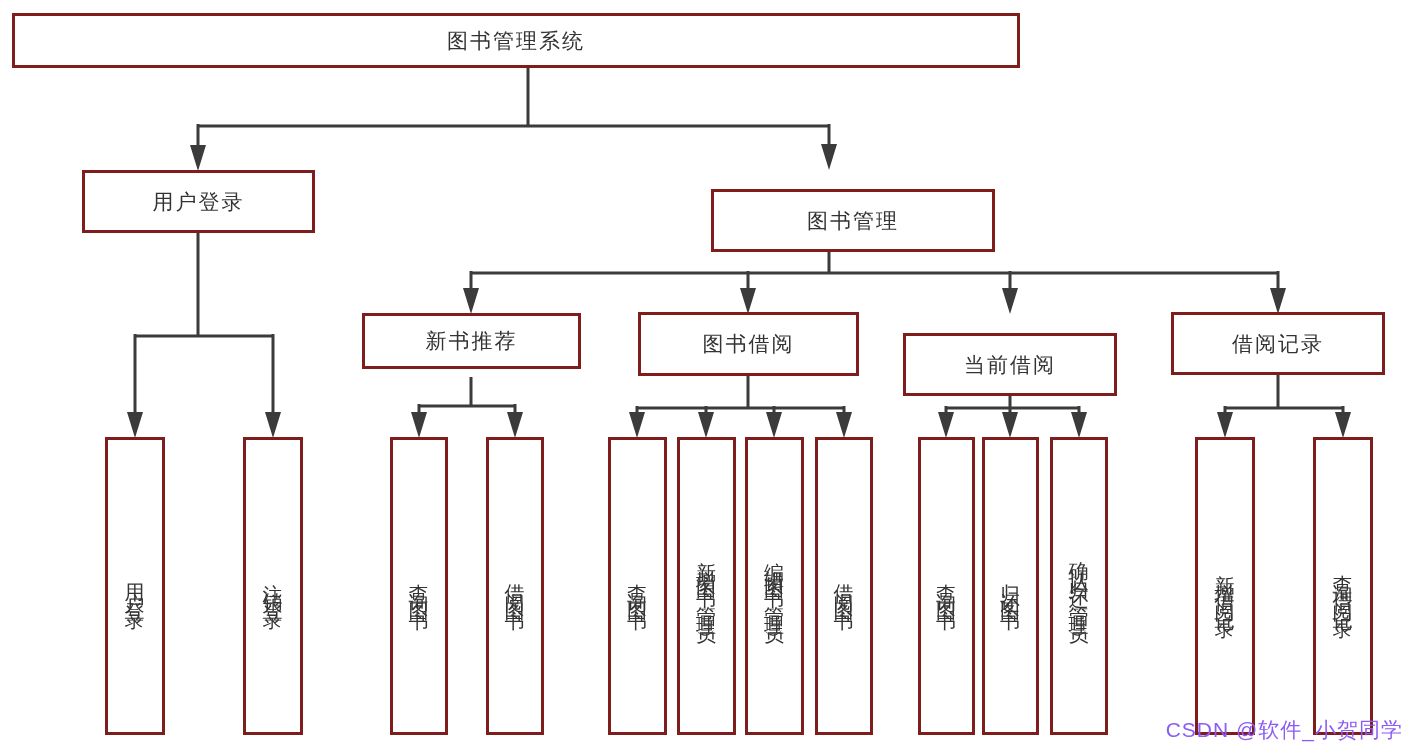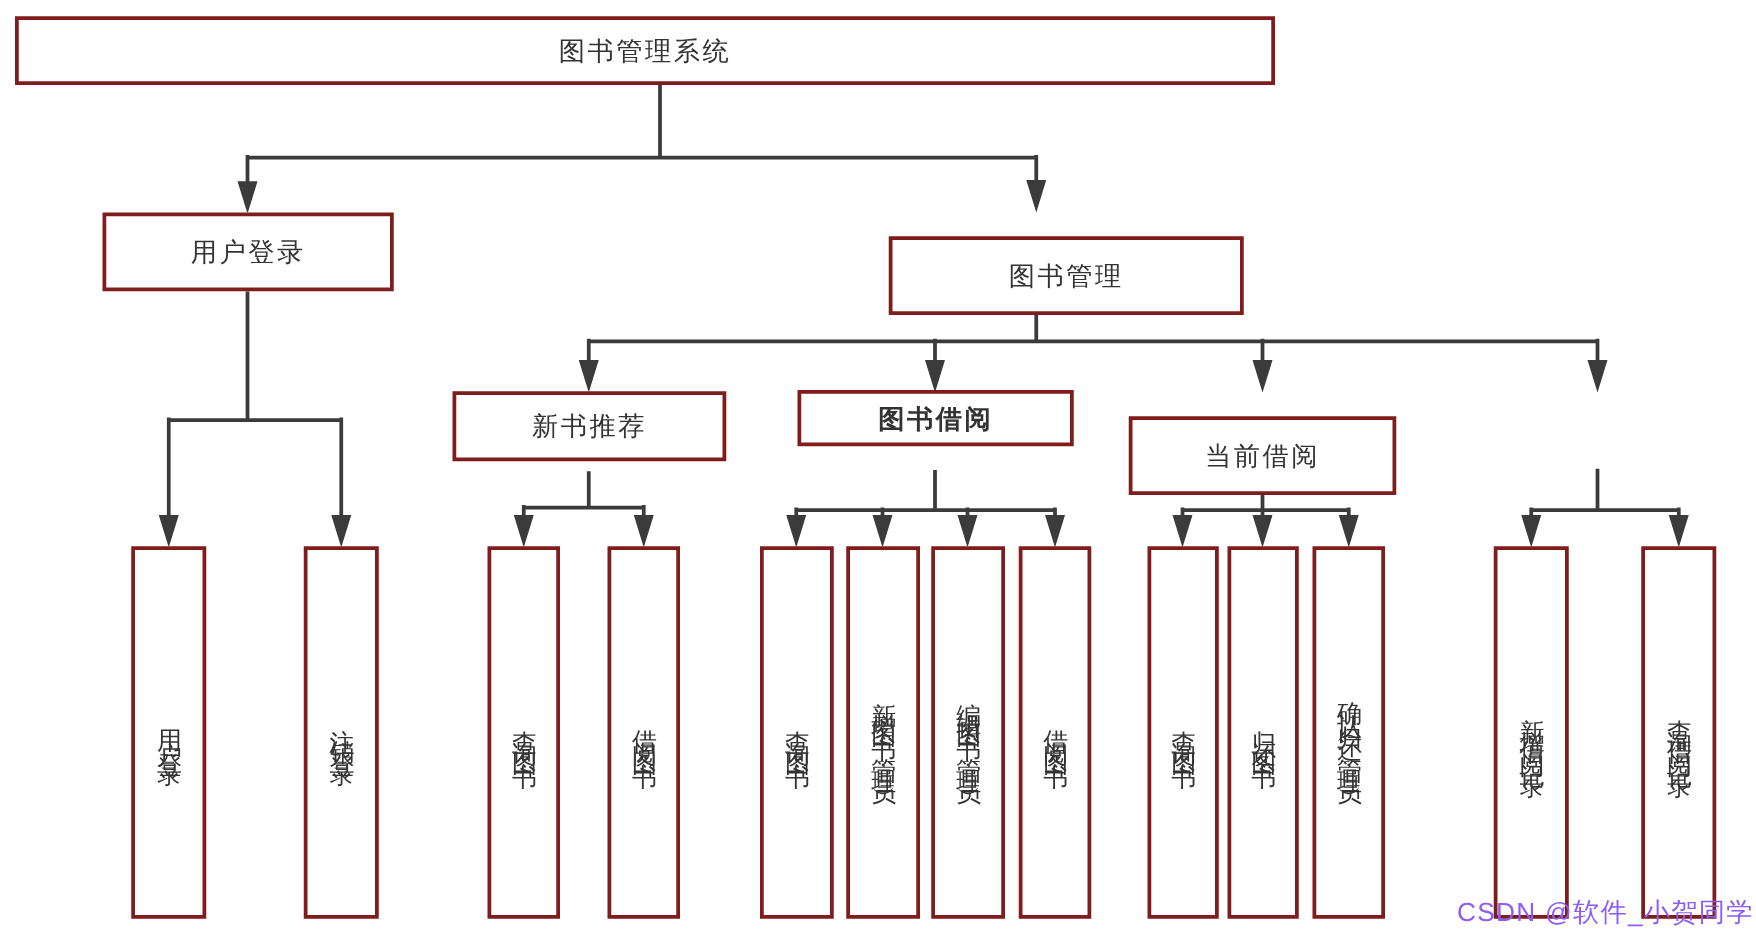--- a/index.html
+++ b/index.html
@@ -119,25 +119,28 @@
   <div class="node h-node" style="left:82px;top:170px;width:233px;height:63px;">
     <span>用户登录</span>
   </div>
   <div class="node h-node" style="left:711px;top:169px;width:284px;height:63px;margin-top:20px;">
     <span>图书管理</span>
   </div>
 
   <div class="node h-node" style="left:362px;top:313px;width:219px;height:56px;">
     <span>新书推荐</span>
   </div>
-  <div class="node h-node" style="left:638px;top:312px;width:221px;height:45px;font-weight:bold;">
+  <div class="node h-node" style="left:638px;top:312px;width:221px;height:64px;">
     <span>图书借阅</span>
   </div>
   <div class="node h-node" style="left:903px;top:313px;width:214px;height:63px;margin-top:20px;">
     <span>当前借阅</span>
+  </div>
+  <div class="node h-node" style="left:1171px;top:312px;width:214px;height:63px;">
+    <span>借阅记录</span>
   </div>
 
   <div class="node v-node" style="left:105px;top:437px;width:60px;height:298px;">
     <span class="vtext">用户登录</span>
   </div>
   <div class="node v-node" style="left:243px;top:437px;width:60px;height:298px;">
     <span class="vtext">注销登录</span>
   </div>
 
   <div class="node v-node" style="left:390px;top:437px;width:58px;height:298px;">

